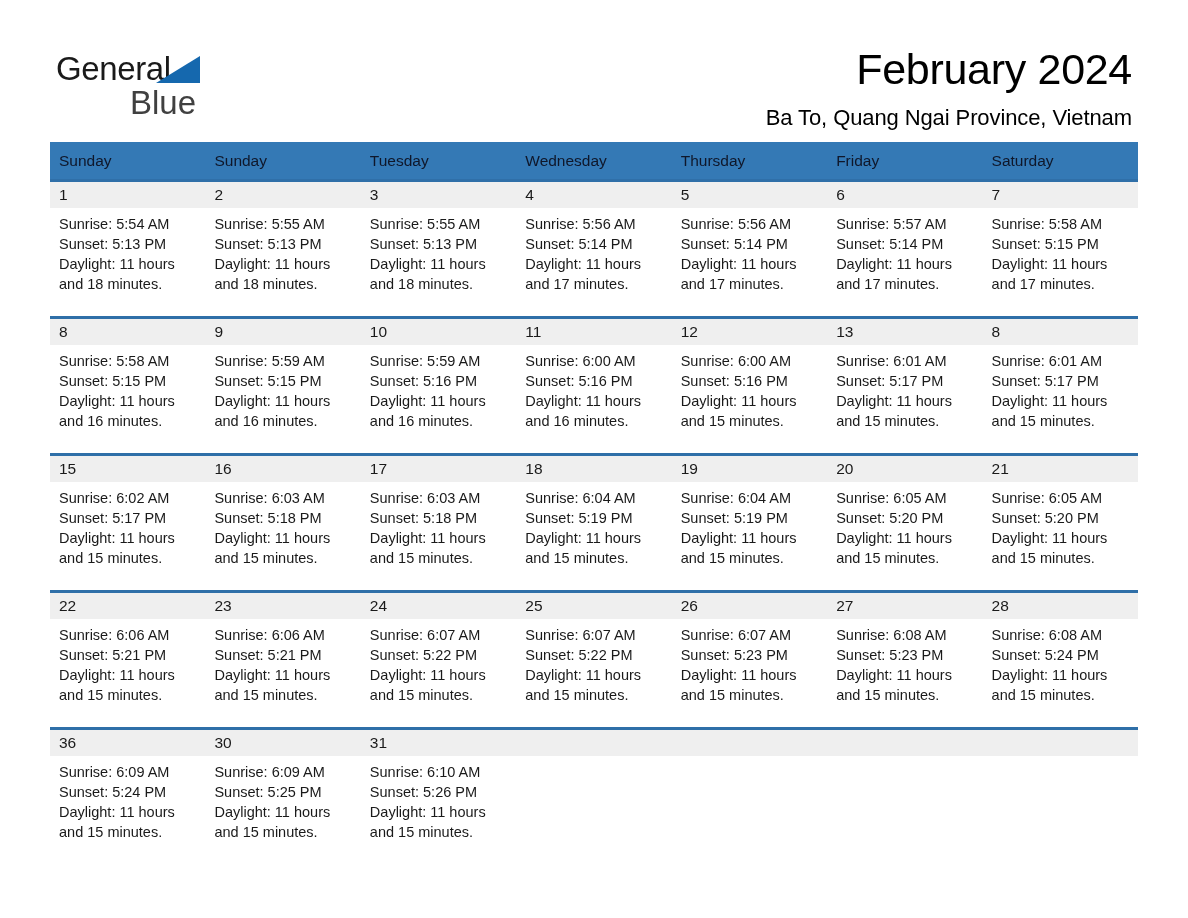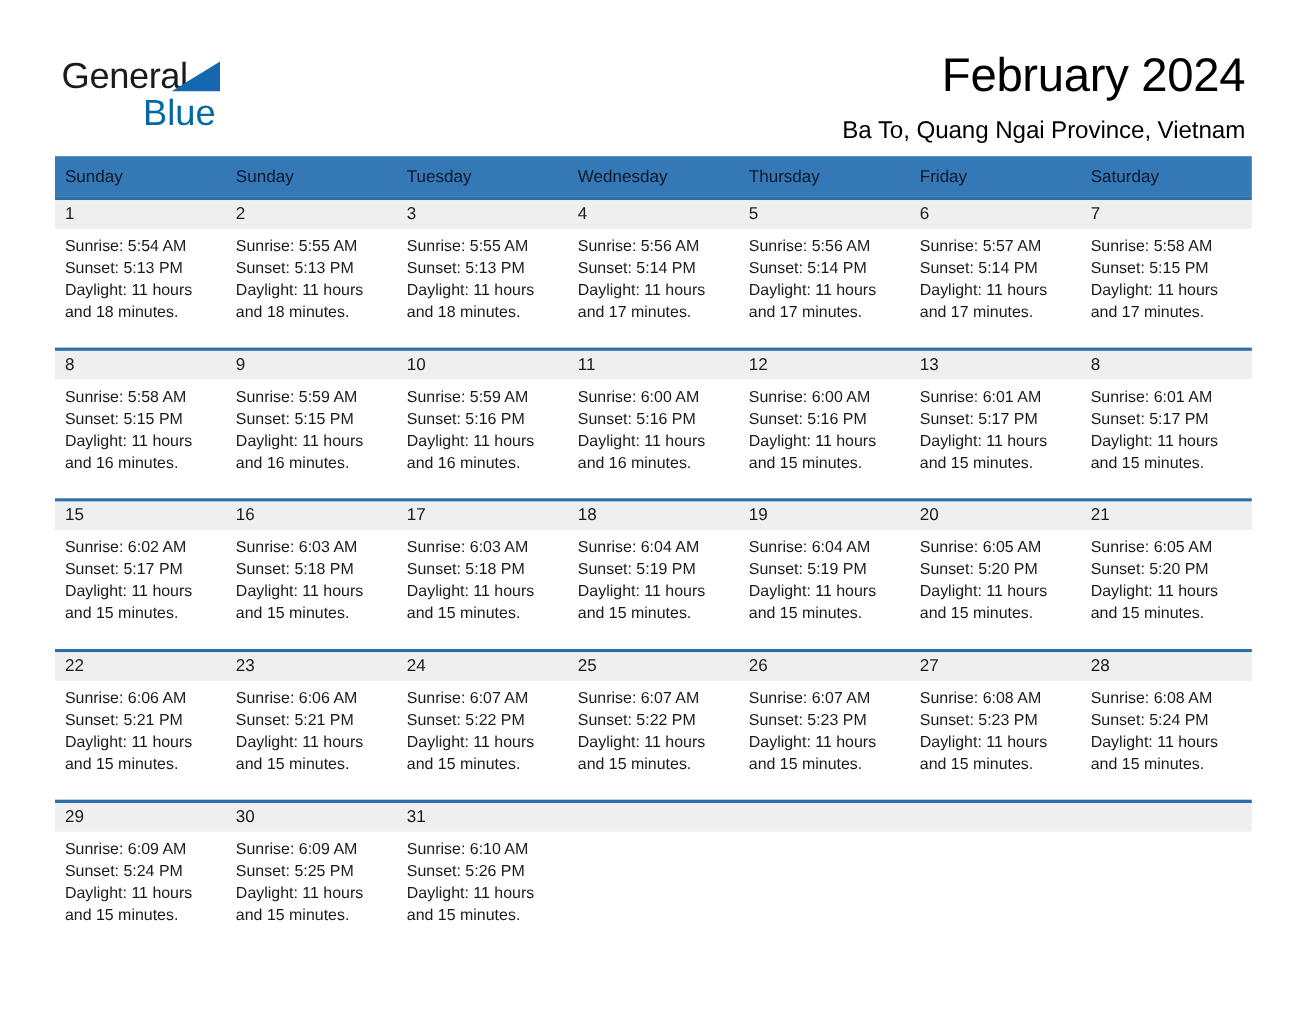--- a/index.html
+++ b/index.html
@@ -40,21 +40,21 @@
   .brand-general {
     font-size: 33px;
     letter-spacing: -0.4px;
     color: #1a1a1a;
     line-height: 1;
     display: block;
     font-weight: 400;
   }
   .brand-blue {
     font-size: 33px;
-    color: #0369a1;
+    color: #404040;
     line-height: 1;
     display: block;
     margin-left: 74px;
     margin-top: 1px;
     font-weight: 400;
   }
   .brand-triangle {
     position: absolute;
     left: 100px;
     top: 12px;
@@ -438,21 +438,21 @@
           <div>Sunset: 5:24 PM</div>
           <div>Daylight: 11 hours</div>
           <div>and 15 minutes.</div>
         </div>
       </div>
     </div>
 
     <div class="week">
       <div class="week-band"></div>
       <div class="day-cell">
-        <div class="day-number">29</div>
+        <div class="day-number">36</div>
         <div class="day-info">
           <div>Sunrise: 6:09 AM</div>
           <div>Sunset: 5:24 PM</div>
           <div>Daylight: 11 hours</div>
           <div>and 15 minutes.</div>
         </div>
       </div>
       <div class="day-cell">
         <div class="day-number">30</div>
         <div class="day-info">

